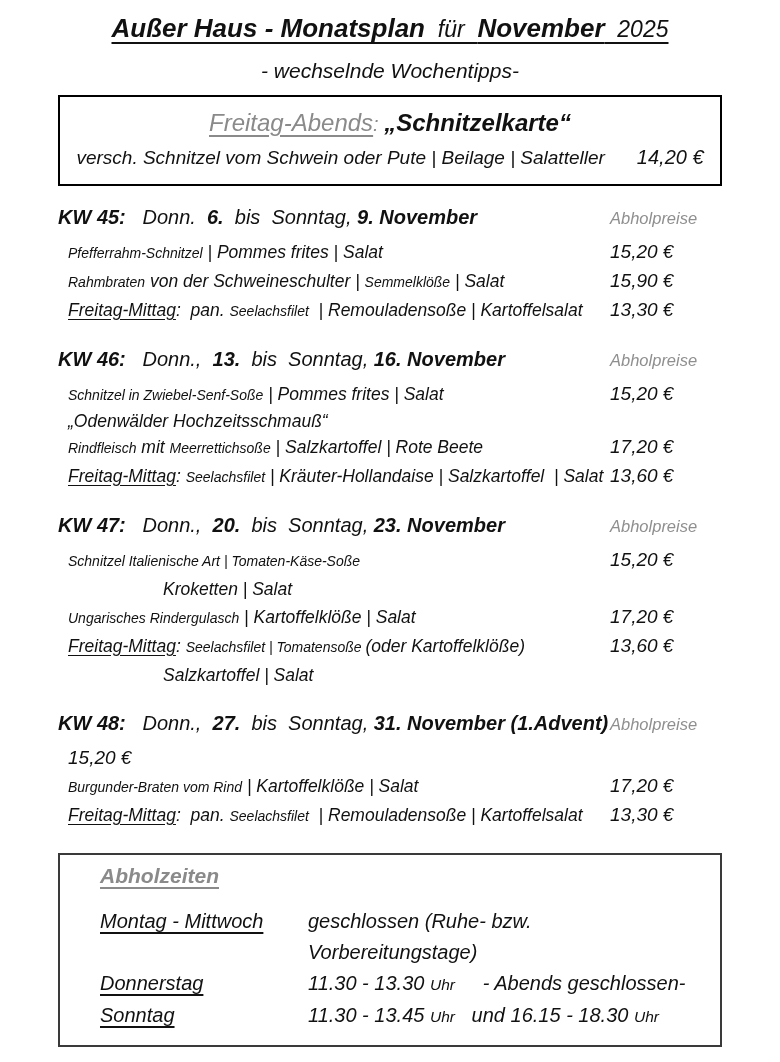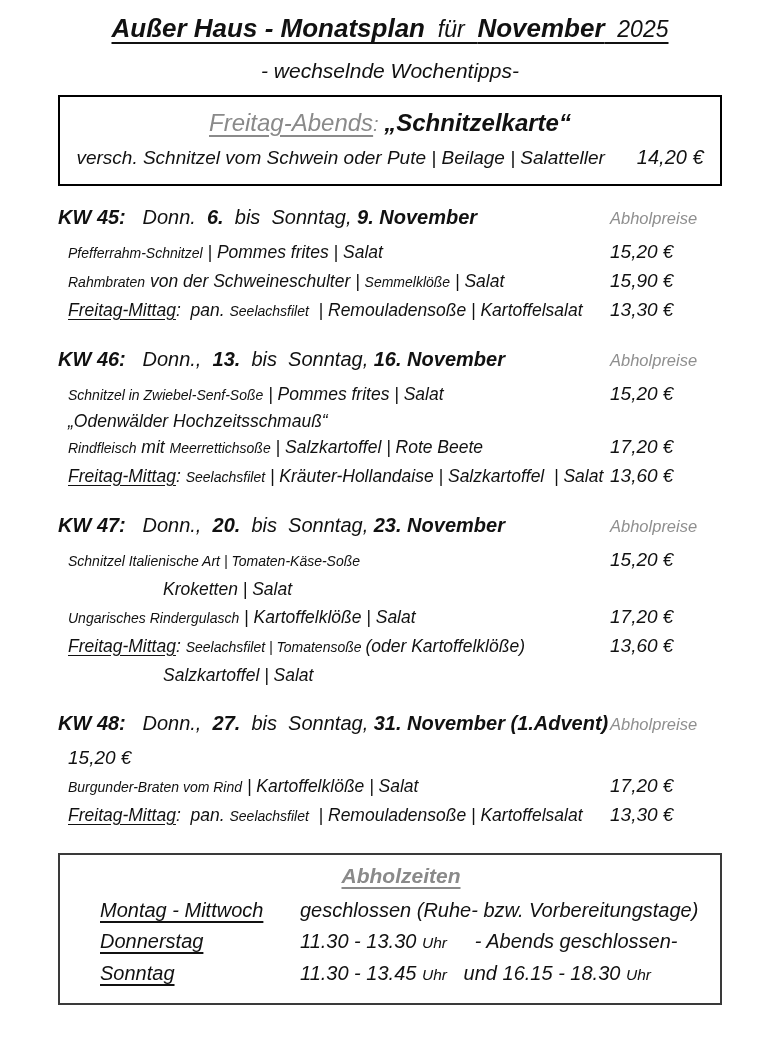--- a/index.html
+++ b/index.html
@@ -53,26 +53,26 @@
   .item-row { display:flex; align-items:flex-start; padding-left:10px; }
   .item-lines { flex:1; }
   .item-line { font-size:17.5px; line-height:28px; }
   .item-line.sub { line-height:24px; }
   .item-line.indent { padding-left:95px; }
   .item-price { font-size:19px; line-height:28px; }
 
   
   .pickup-box { border:2px solid #3a3a3a; margin-top:12px; padding:6px 18px 13px 40px; }
   .pickup-title {
-    text-align:center; color:#8a8a8a; font-weight:bold; font-size:21px;
-    text-decoration:underline; text-underline-offset:4px; line-height:30px; margin-bottom:4px;
+    text-align:left; color:#8a8a8a; font-weight:bold; font-size:21px;
+    text-decoration:underline; text-underline-offset:4px; line-height:30px; margin-bottom:15px;
   }
   .pickup-row { display:flex; font-size:20px; line-height:31px; }
   .pickup-day { width:200px; flex:none; text-decoration:underline; text-underline-offset:4px; }
-  .pickup-time { flex:1; }
+  .pickup-time { flex:1;margin-left:8px; }
   .pickup-time .seg.sm { font-size:15.5px; }
 </style>
 </head>
 <body>
 
 <div class="page">
 
   <h1 class="title" id="title"><span class="seg b">Außer Haus - Monatsplan</span><span class="seg">  für  </span><span class="seg b">November</span><span class="seg">  2025</span></h1>
 
   <div class="subtitle">- wechselnde Wochentipps-</div>

